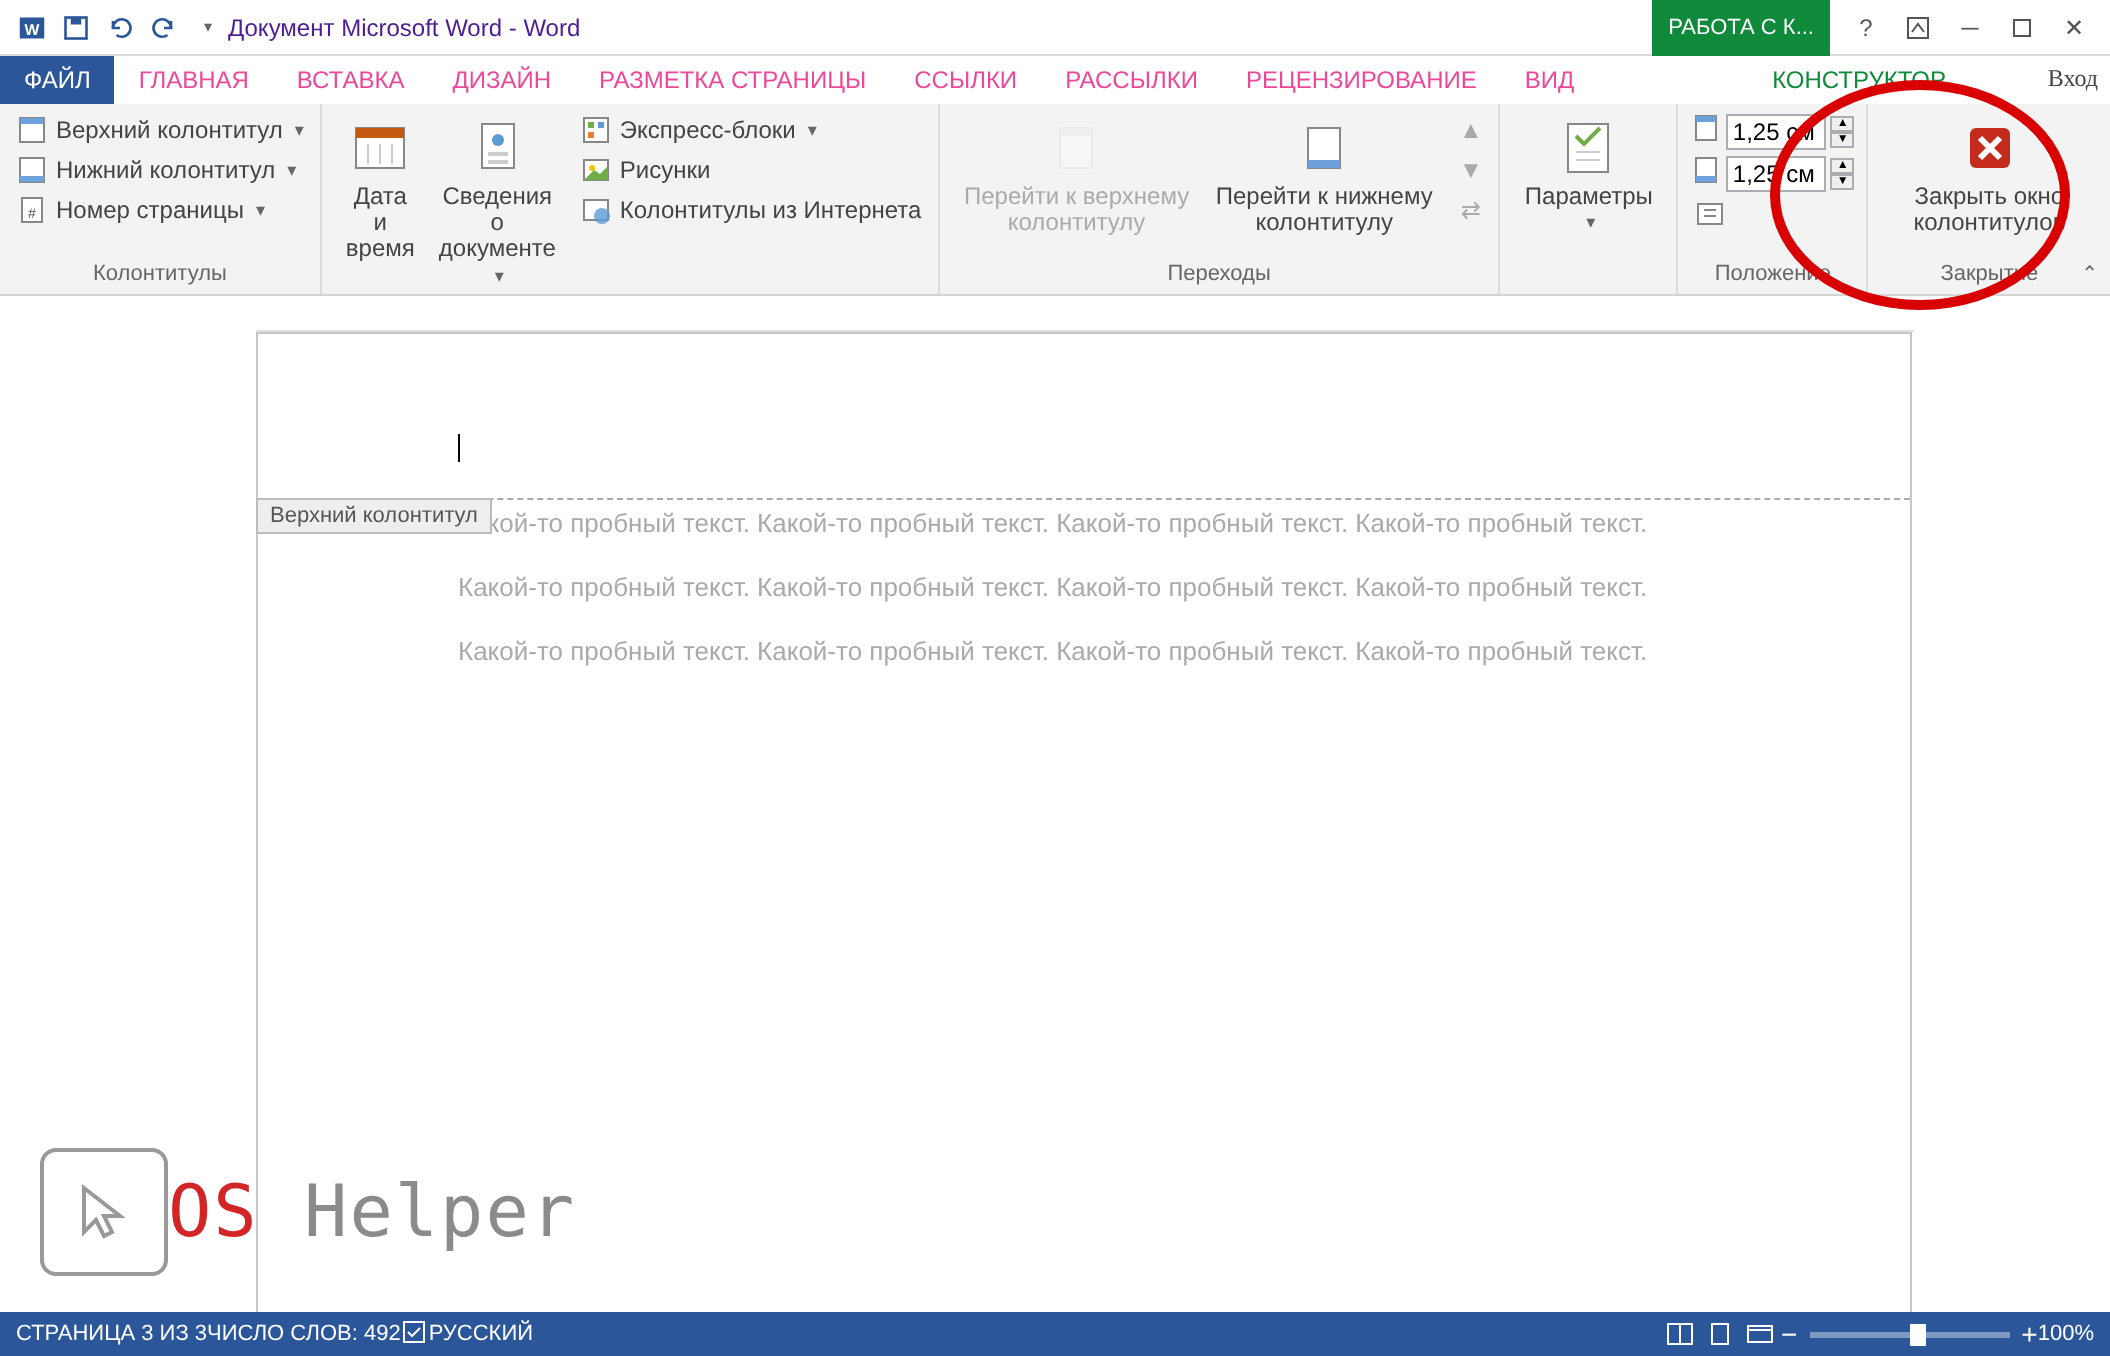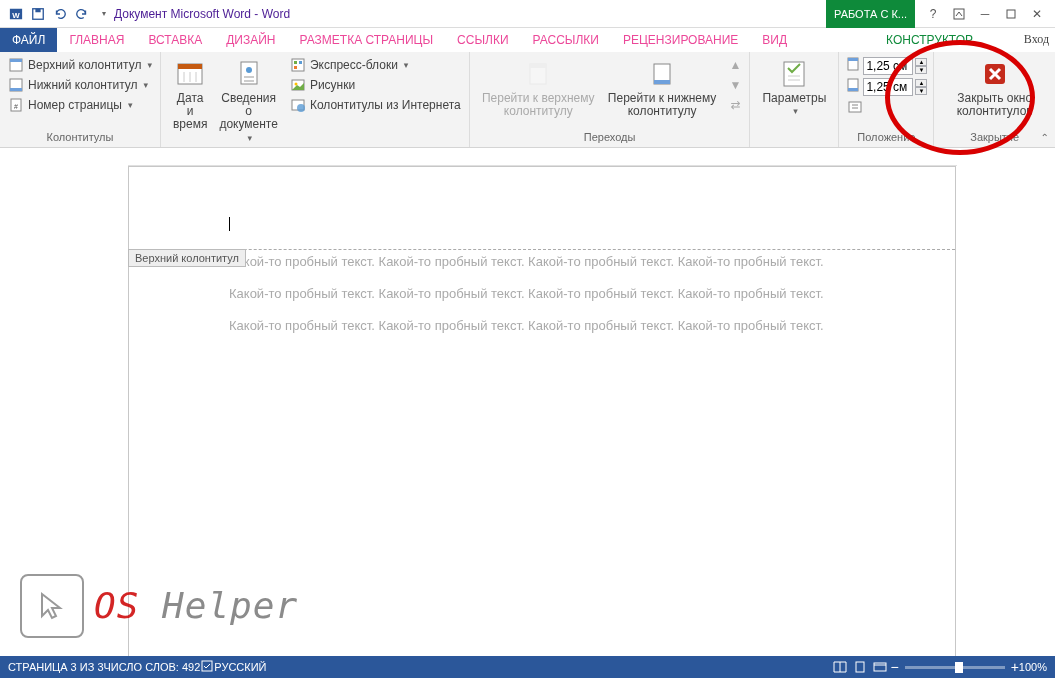--- a/index.html
+++ b/index.html
@@ -51,21 +51,21 @@
 .page { position: absolute; left: 128px; top: 18px; width: 828px; bottom: 0; background: #fff; border: 1px solid #c7c7c7; border-bottom: none; }
 .header-zone { padding: 48px 100px 0 100px; position: relative; }
 .cursor-line { height: 18px; position: relative; }
 .cursor-line::before { content:""; position:absolute; left:0; top:2px; width:1px; height:14px; background:#000;}
 .dashed { border-bottom: 1px dashed #aaa; position: absolute; left: 0; right: 0; top: 82px; }
 .header-tag { position: absolute; left: -1px; top: 82px; background: #eee; border: 1px solid #bbb; padding: 2px 6px; font-size: 11px; color: #555; }
 .body-zone { padding: 20px 100px 0 100px; color: #aaa; font-size: 13px; line-height: 1.4; }
 .body-zone p { margin-bottom: 14px; }
 
 
-.watermark { position: absolute; left: 20px; bottom: 40px; display: flex; align-items: center; gap: 10px; opacity: 0.85; z-index: 50; font-style: italic; }
+.watermark { position: absolute; left: 20px; bottom: 40px; display: flex; align-items: center; opacity: 0.85; z-index: 50; }
 .wm-icon { width: 64px; height: 64px; border: 2px solid #888; border-radius: 8px; display:flex; align-items:center; justify-content:center; }
 .wm-text { font-size: 36px; font-weight: 300; letter-spacing: 1px; }
 .wm-os { color: #c00; font-family: monospace; font-weight: 400; }
 .wm-helper { color: #777; font-family: monospace; }
 
 
 .statusbar { position: absolute; bottom: 0; left: 0; right: 0; height: 22px; background: #2b579a; color: #fff; display: flex; align-items: center; font-size: 11px; padding: 0 8px; }
 .statusbar .spacer { flex: 1; }
 .viewbtn { width: 20px; height: 16px; display:flex; align-items:center; justify-content:center; }
 .zoom-slider { width: 100px; height: 3px; background: rgba(255,255,255,0.4); position: relative; margin: 0 6px;}

